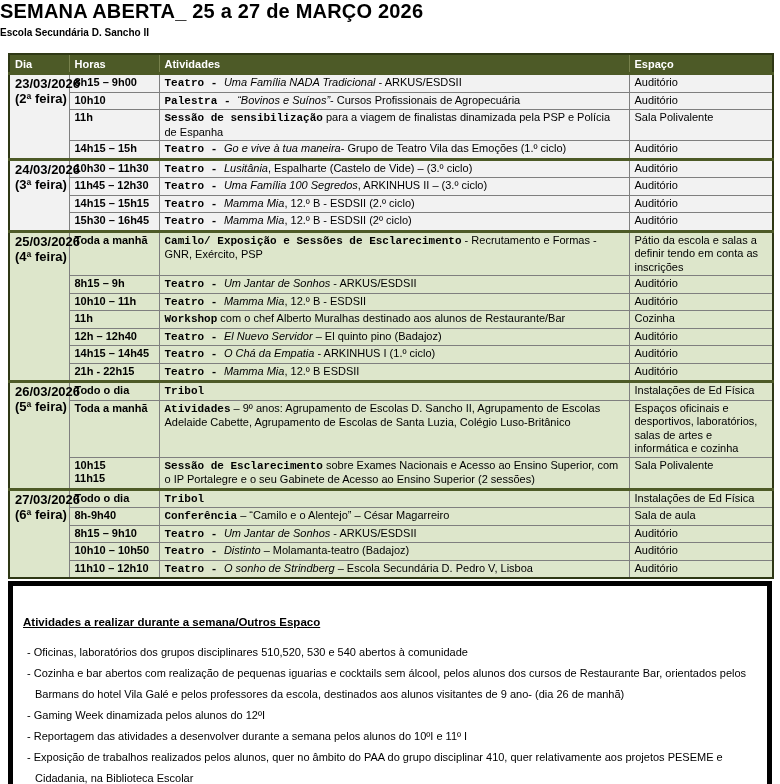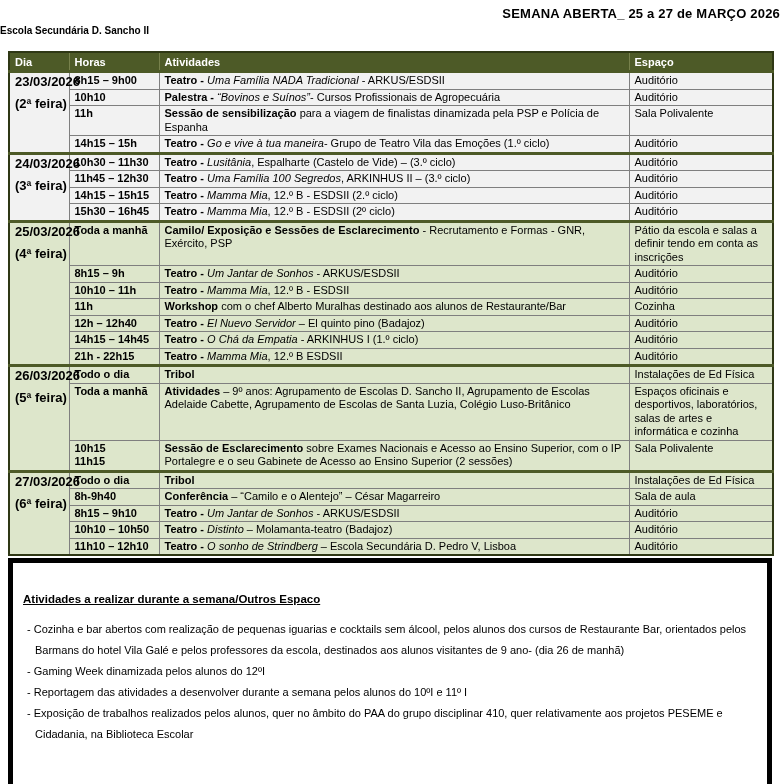--- a/index.html
+++ b/index.html
@@ -6,24 +6,23 @@
     margin: 0;
     padding: 0;
     width: 780px;
     height: 784px;
     overflow: hidden;
     background: #ffffff;
     font-family: "Liberation Sans", sans-serif;
     color: #000;
   }
   .title {
-    text-align: right;
-    font-weight: bold;
-    font-size: 13px;
-    padding-top: 6px;
+    text-align: left;
+    font-weight: bold;
+    font-size: 20px;
     letter-spacing: 0.2px;
   }
   .subtitle {
     text-align: left;
     font-weight: bold;
     font-size: 10px;
     margin-top: 4px;
   }
   table.schedule {
     border-collapse: collapse;
@@ -55,26 +54,26 @@
   tr.white td { background: var(--white-row, #f2f2f2); }
   tr.green td { background: var(--green-row, #dde6cb); }
   tr.section-start td { border-top: 3px solid var(--divider, #4d5a27); }
   td.day-cell {
     font-weight: bold;
     font-size: 13px;
     white-space: nowrap;
     line-height: 15px;
     text-align: center;
   }
-  td.day-cell .weekday { margin-top: 7px; }
+  td.day-cell .weekday { margin-top: 0; }
   td.hours-cell {
     font-weight: bold;
     white-space: pre-line;
   }
-  td.activity-cell .b { font-weight: bold; }
+  td.activity-cell .b { font-weight: bold; font-family: Liberation Mono, monospace; }
   td.activity-cell .i { font-style: italic; }
   .notes {
     margin: 2px 8px 0 8px;
     border: 5px solid #000;
     padding: 30px 12px 22px 8px;
     font-size: 11px;
     box-sizing: border-box;
     height: 272px;
     background: #fff;
   }
@@ -248,18 +247,19 @@
         <td class="hours-cell">11h10 – 12h10</td>
         <td class="activity-cell"><span class="b">Teatro - </span><span class="i">O sonho de Strindberg</span><span class="r"> – Escola Secundária D. Pedro V, Lisboa</span></td>
         <td class="space-cell">Auditório</td>
       </tr>
     </tbody>
 </table>
 
 <div class="notes">
   <p class="notes-heading">Atividades a realizar durante a semana/Outros Espaco</p>
   <div>
+      <p class="note-item">- Oficinas, laboratórios dos grupos disciplinares 510,520, 530 e 540 abertos à comunidade</p>
       <p class="note-item">- Cozinha e bar abertos com realização de pequenas iguarias e cocktails sem álcool, pelos alunos dos cursos de Restaurante Bar, orientados pelos Barmans do hotel Vila Galé  e pelos professores da escola, destinados aos alunos visitantes de 9 ano- (dia 26 de manhã)</p>
       <p class="note-item">- Gaming Week dinamizada pelos alunos do 12ºI</p>
       <p class="note-item">- Reportagem das atividades a desenvolver durante a semana pelos alunos do 10ºI e 11º I</p>
       <p class="note-item">- Exposição de trabalhos realizados pelos alunos, quer no âmbito do PAA do grupo disciplinar 410, quer relativamente aos projetos PESEME e Cidadania, na Biblioteca  Escolar</p>
     </div>
 </div>
 
 </body></html>

